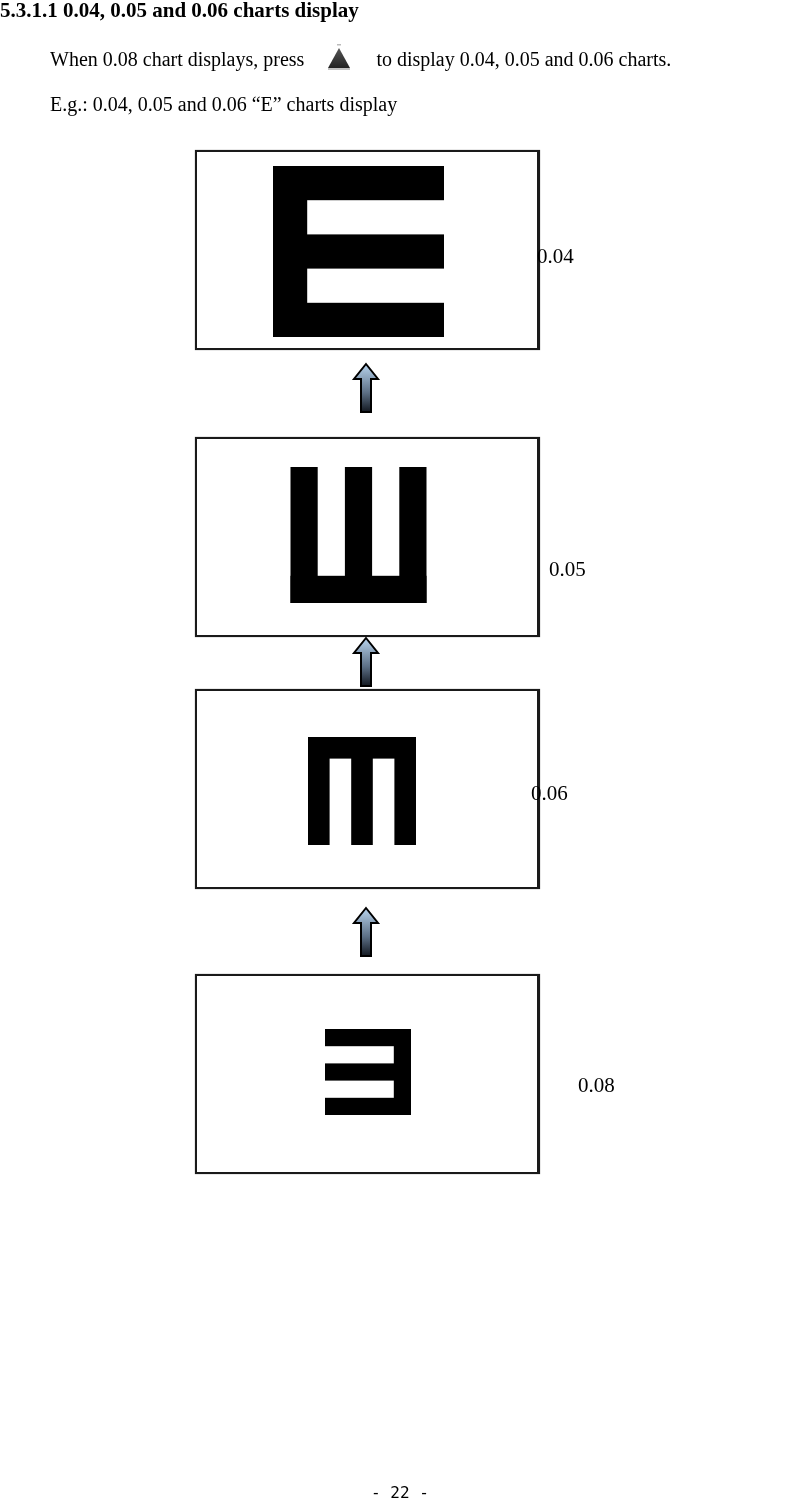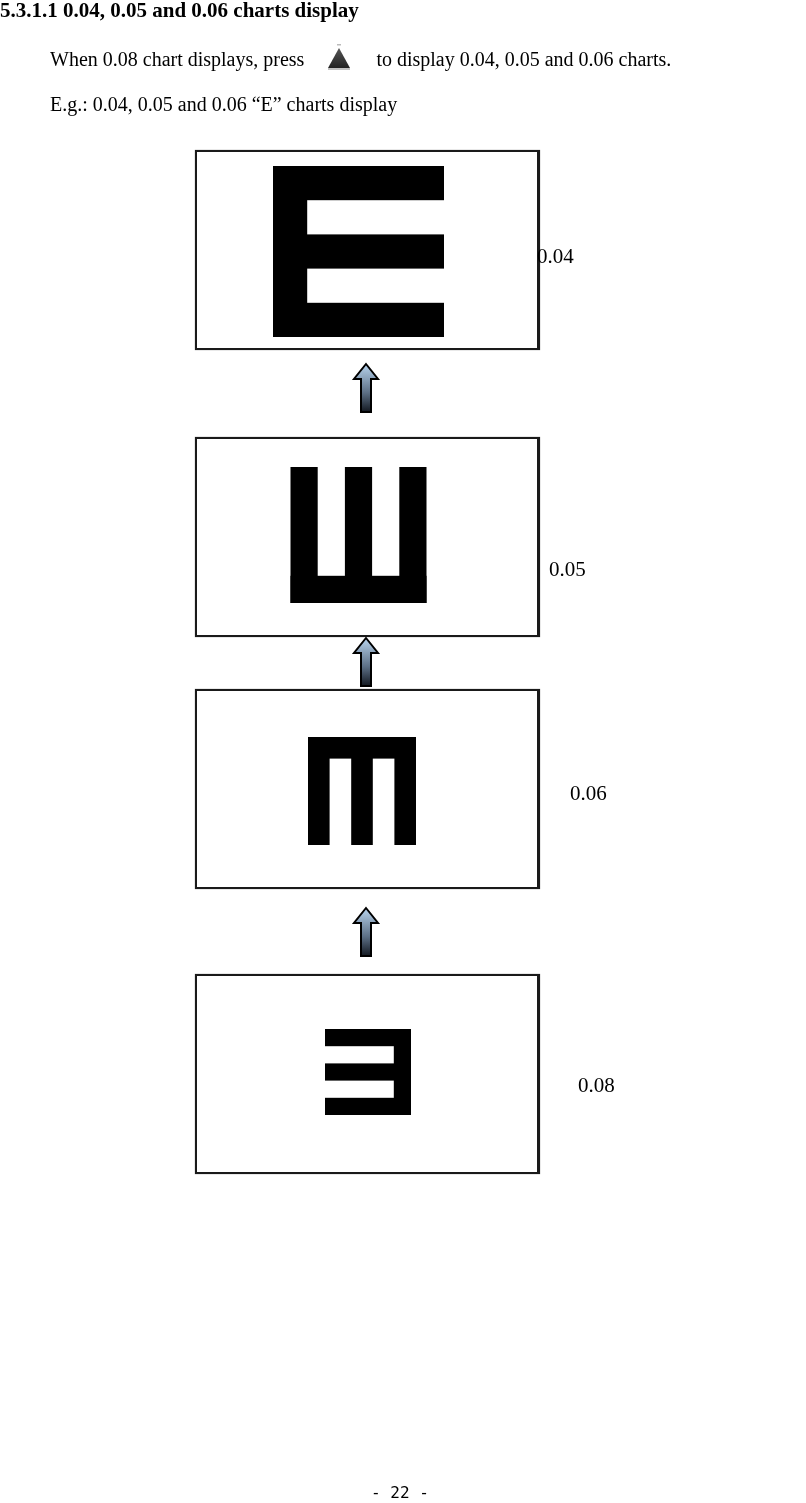--- a/index.html
+++ b/index.html
@@ -91,21 +91,21 @@
 <div class="chart-box" style="top:689px;">
   <div class="opt" style="left:110px; top:46px;">
     <svg width="110" height="108" viewBox="0 0 5 5">
       <rect x="0" y="0" width="1" height="5" fill="#000"></rect>
       <rect x="2" y="0" width="1" height="5" fill="#000"></rect>
       <rect x="4" y="0" width="1" height="5" fill="#000"></rect>
       <rect x="0" y="0" width="5" height="1" fill="#000"></rect>
     </svg>
   </div>
 </div>
-<div class="label" style="left:570px; top:781px;">0.06</div>
+<div class="label" style="left:531px; top:781px;">0.06</div>
 
 <svg class="arrow" style="top:906px;" viewBox="0 0 30 52">
   <defs>
       <linearGradient id="ag3" x1="0" y1="0" x2="0" y2="1">
         <stop offset="0" stop-color="#b8d4ee"></stop>
         <stop offset="0.6" stop-color="#5c6f85"></stop>
         <stop offset="1" stop-color="#121820"></stop>
       </linearGradient>
     </defs>
   <polygon points="15,2 27,17 20,17 20,50 10,50 10,17 3,17" fill="url(#ag3)" stroke="#000" stroke-width="2"></polygon>

